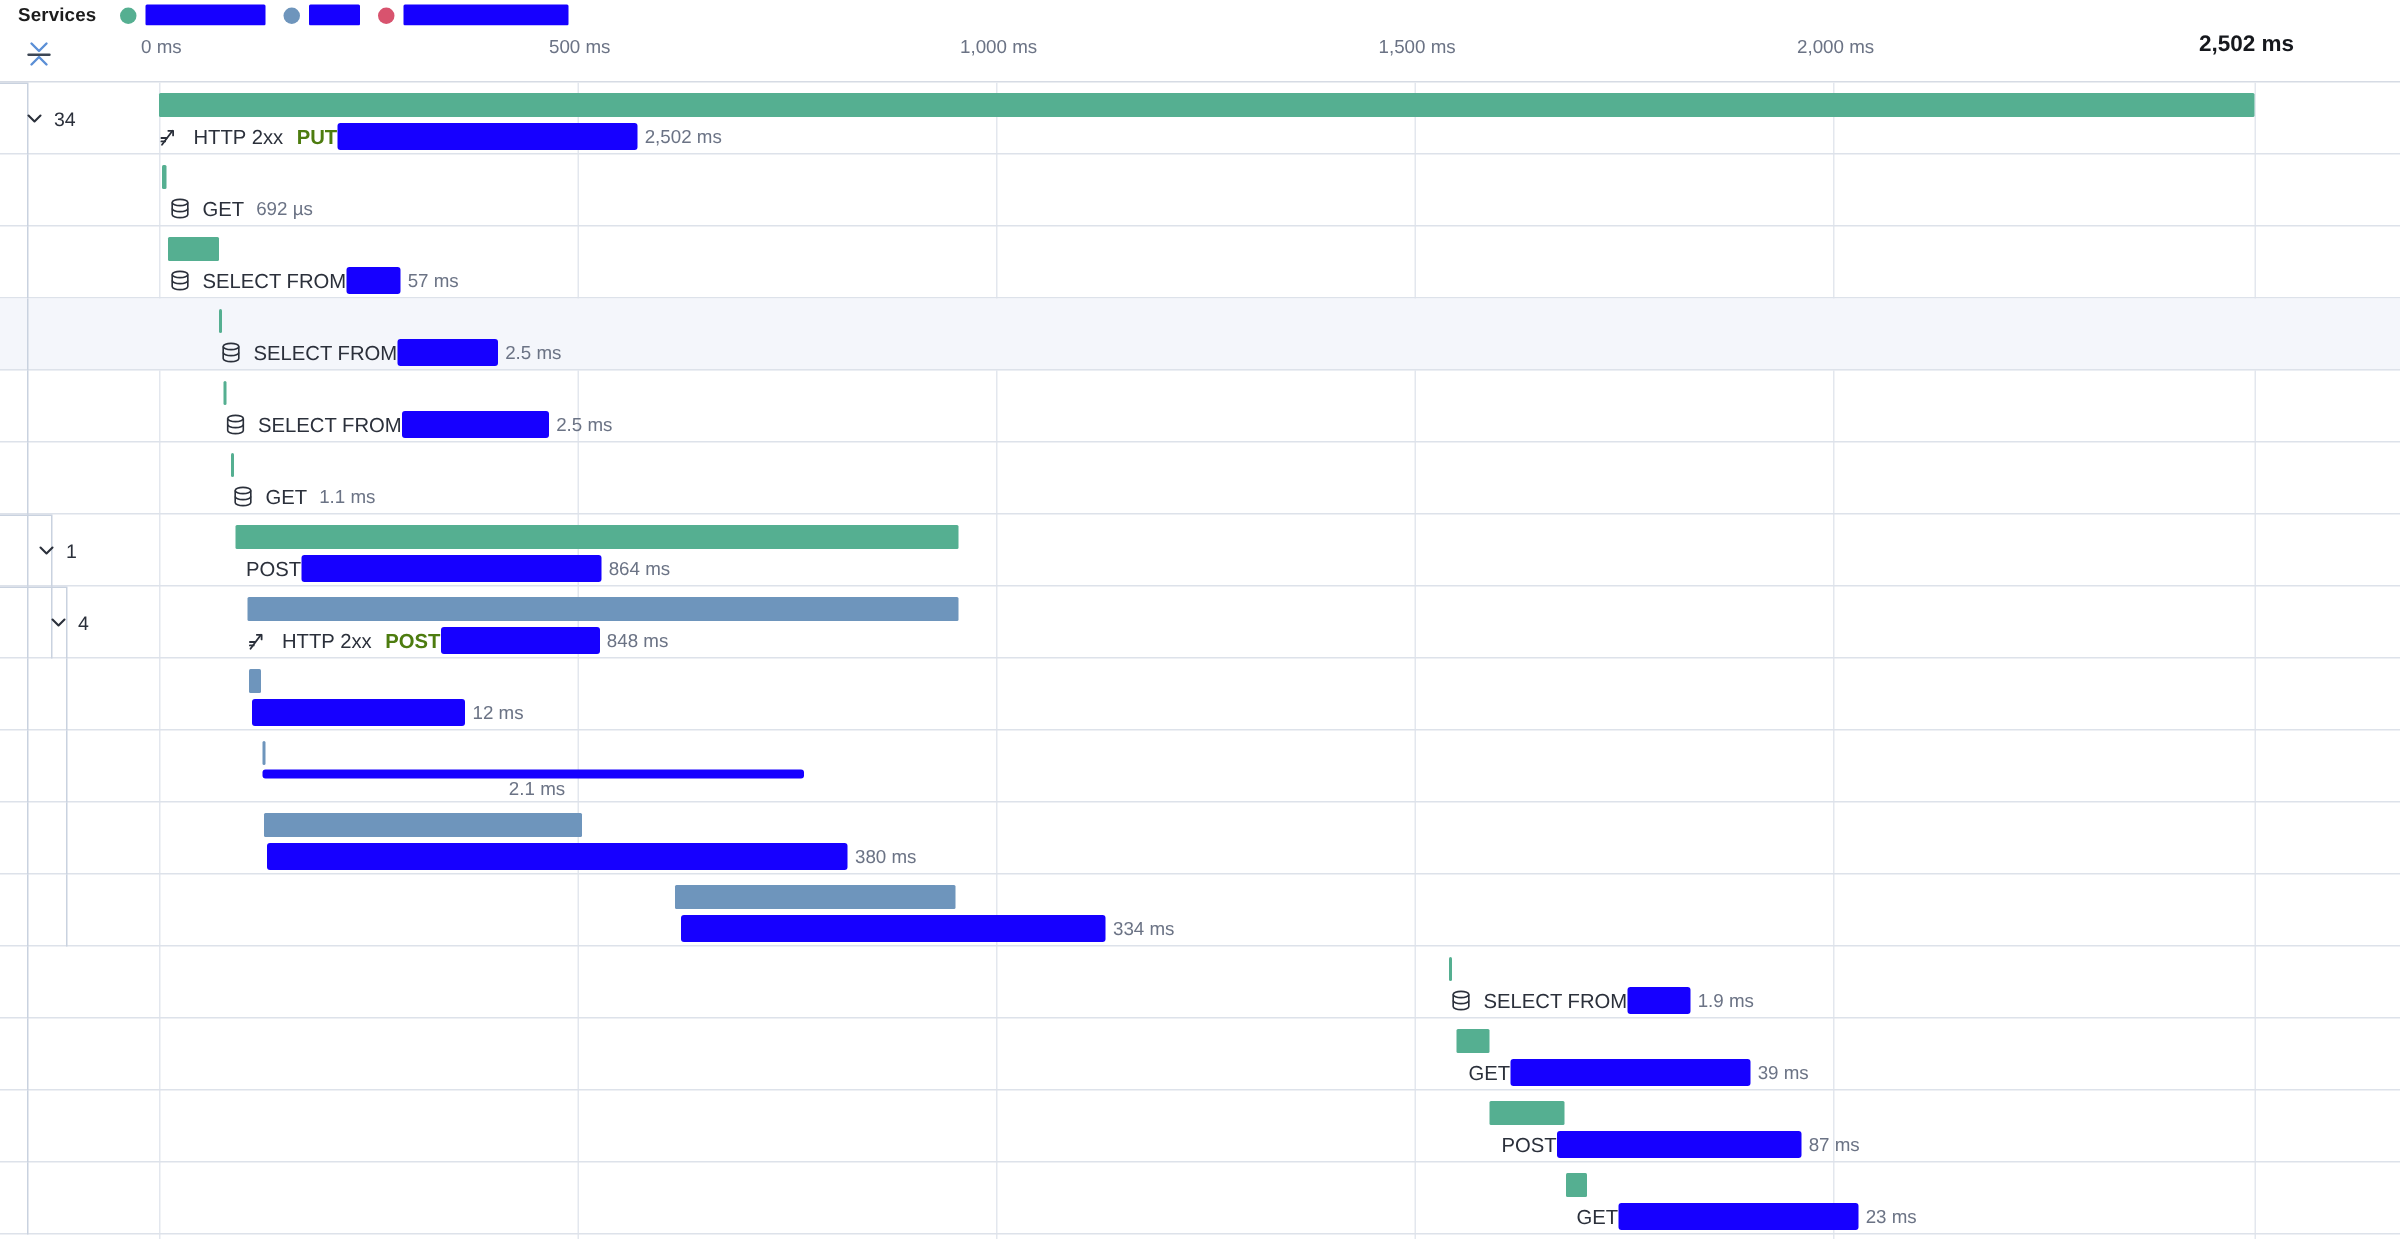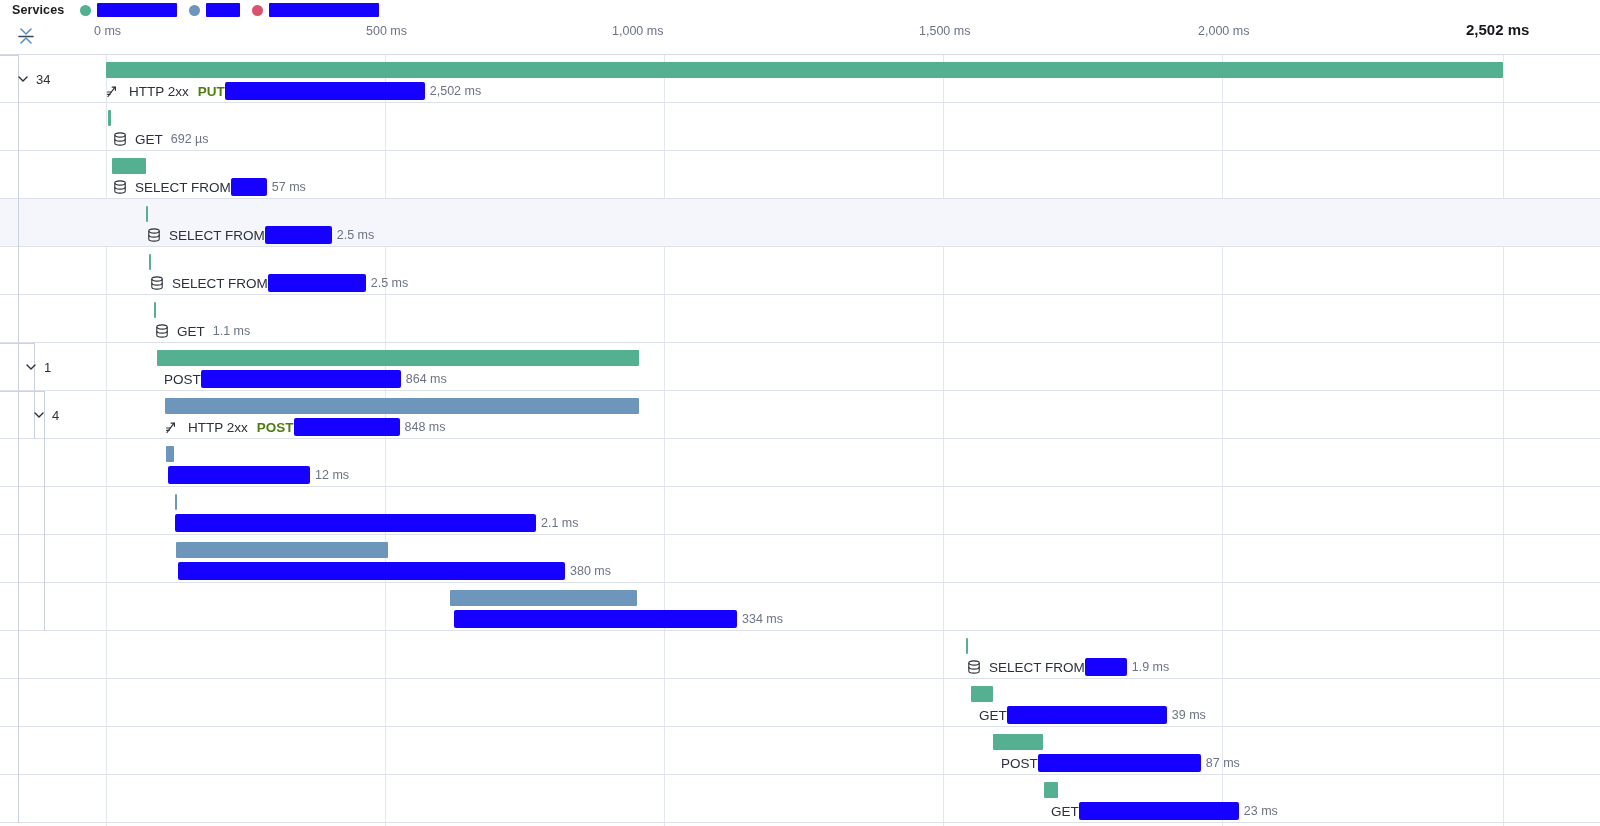--- a/index.html
+++ b/index.html
@@ -240,21 +240,21 @@
     <span class="collapse-toggle">
       <svg width="20" height="22" viewBox="0 0 20 22">
         <polyline points="5,4 10,9 15,4" fill="none" stroke="#5b8fd6" stroke-width="1.6" stroke-linecap="round" stroke-linejoin="round"></polyline>
         <line x1="3" y1="11.5" x2="17" y2="11.5" stroke="#3d4654" stroke-width="1.6" stroke-linecap="round"></line>
         <polyline points="5,18 10,13 15,18" fill="none" stroke="#5b8fd6" stroke-width="1.6" stroke-linecap="round" stroke-linejoin="round"></polyline>
       </svg>
     </span>
     <div id="ruler-ticks">
         <span class="tick-label" style="left: 94px;">0 ms</span>
         <span class="tick-label" style="left: 366px;">500 ms</span>
-        <span class="tick-label" style="left: 612px;">1,000 ms</span>
+        <span class="tick-label" style="left: 640px;">1,000 ms</span>
         <span class="tick-label" style="left: 919px; text-align: right;">1,500 ms</span>
         <span class="tick-label" style="left: 1198px;">2,000 ms</span>
         <span class="tick-label total" style="left: 1466px;">2,502 ms</span>
       </div>
   </div>
 
   <div class="gridlines" id="gridlines">
       <div class="gridline" style="left: 106px;"></div>
       <div class="gridline" style="left: 385px;"></div>
       <div class="gridline" style="left: 664px;"></div>
@@ -417,21 +417,21 @@
         <div class="bar" style="left: 166px; width: 8px; background: rgb(110, 149, 188);"></div>
         <div class="label-line" style="left: 168px;">
           <span class="redact" style="width: 142px;"></span>
           <span class="duration tight">12 ms</span>
         </div>
       </div>
       <div class="row">
         <div class="guide d0"></div>
         <div class="guide d2"></div>
         <div class="bar" style="left: 175px; width: 2px; background: rgb(110, 149, 188);"></div>
-        <div class="label-line" style="left: 175px;">
+        <div class="label-line" style="left: 175px; flex-direction: column;">
           <span class="redact" style="width: 361px;"></span>
           <span class="duration tight">2.1 ms</span>
         </div>
       </div>
       <div class="row">
         <div class="guide d0"></div>
         <div class="guide d2"></div>
         <div class="bar" style="left: 176px; width: 212px; background: rgb(110, 149, 188);"></div>
         <div class="label-line" style="left: 178px; align-items: center;">
           <span class="redact" style="width: 387px;"></span>

